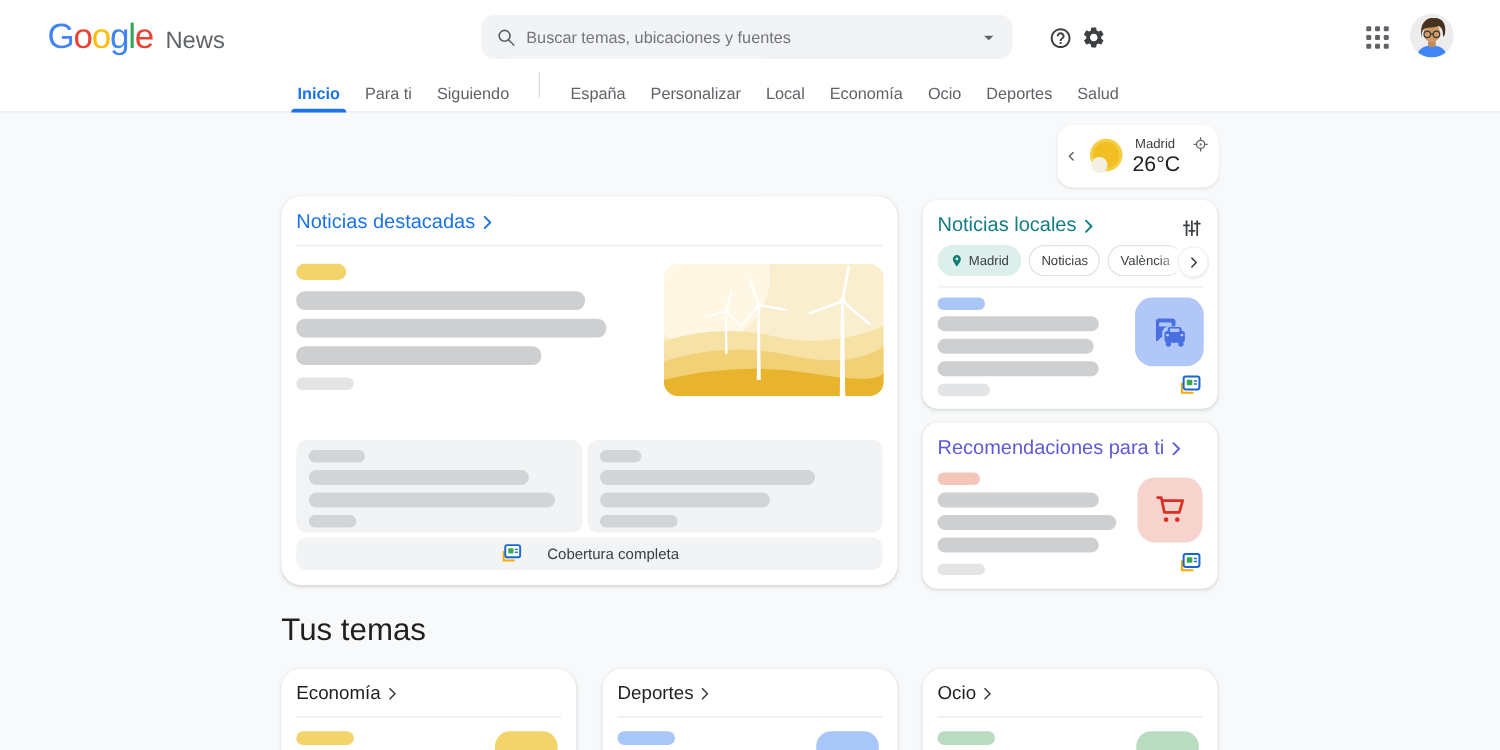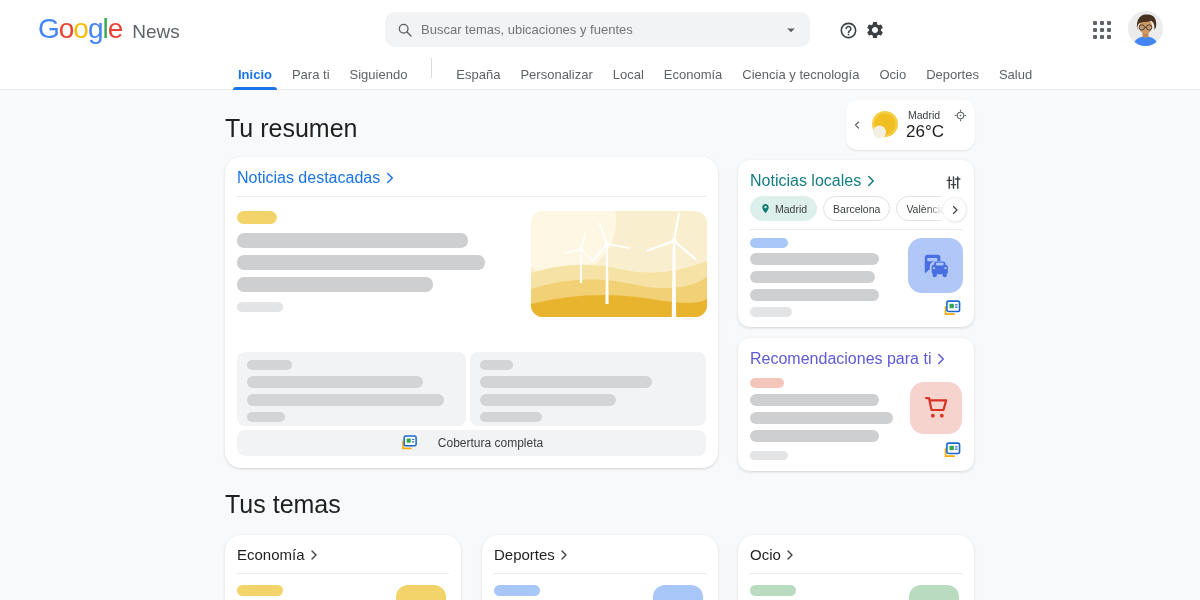--- a/index.html
+++ b/index.html
@@ -145,28 +145,26 @@
 
     <nav class="tabs">
       <div class="tab active">Inicio</div>
       <div class="tab">Para ti</div>
       <div class="tab">Siguiendo</div>
       <div class="tabdiv"></div>
       <div class="tab">España</div>
       <div class="tab">Personalizar</div>
       <div class="tab">Local</div>
       <div class="tab">Economía</div>
-      <div class="tab">Ciencia y tecnología</div>
       <div class="tab">Ocio</div>
       <div class="tab">Deportes</div>
       <div class="tab">Salud</div>
     </nav>
   </header>
 
-  <h1 class="h1" style="left:225px; top:114px;">Tu resumen</h1>
 
   <div class="weather">
     <svg class="wchev" width="12" height="14" viewBox="0 0 24 24">
       <path d="M15 6l-6 6 6 6" fill="none" stroke="#5f6368" stroke-width="2.4" stroke-linecap="round" stroke-linejoin="round"></path>
     </svg>
     <svg class="wsun" width="36" height="36" viewBox="0 0 36 36">
       <circle cx="18" cy="16" r="13" fill="#f5ce45"></circle>
       <circle cx="18" cy="16" r="10.5" fill="#f1bf22"></circle>
       <circle cx="12.5" cy="24" r="6.5" fill="#f4efe3"></circle>
     </svg>
@@ -293,21 +291,21 @@
     </svg>
 
     <div class="chips">
       <div class="chip selected">
         <svg width="11" height="11" viewBox="0 0 24 24">
           <path fill="#0f7c72" d="M12 2C8.13 2 5 5.13 5 9c0 5.25 7 13 7 13s7-7.75 7-13c0-3.87-3.13-7-7-7zm0 9.5c-1.38 0-2.5-1.12-2.5-2.5s1.12-2.5 2.5-2.5 2.5 1.12 2.5 2.5-1.12 2.5-2.5 2.5z"></path>
         </svg>
         <span>Madrid</span>
       </div>
       <div class="chip">
-        <span>Barcelona</span>
+        <span>Noticias</span>
       </div>
       <div class="chip">
         <span>València</span>
       </div>
     </div>
     <div class="more-chip">
       <svg width="12" height="12" viewBox="0 0 24 24">
         <path d="M9 5l7 7-7 7" fill="none" stroke="#3c4043" stroke-width="2.4" stroke-linecap="round" stroke-linejoin="round"></path>
       </svg>
     </div>

